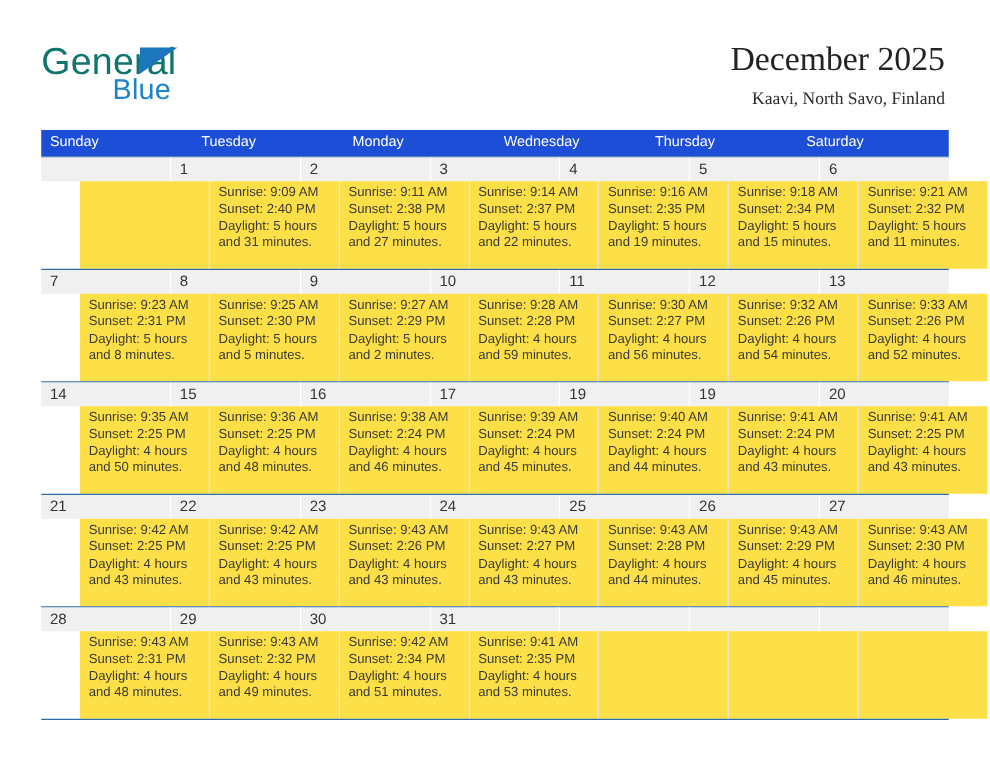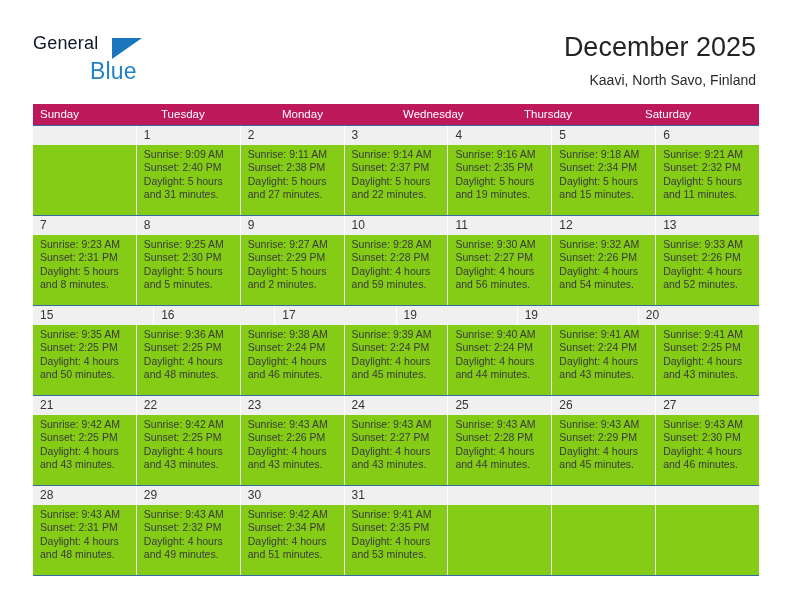--- a/index.html
+++ b/index.html
@@ -35,23 +35,23 @@
     position: absolute;
     left: 33px;
     top: 33px;
     width: 220px;
     height: 52px;
   }
   .brand-general {
     position: absolute;
     left: 0;
     top: 0;
-    font-size: 18px;
+    font-size: 30px;
     letter-spacing: 0.2px;
-    color: #0f172a;
+    color: #0f766e;
     font-family: "Liberation Sans", sans-serif;
   }
   .brand-triangle {
     position: absolute;
     left: 79px;
     top: 5px;
     width: 0;
     height: 0;
     border-left: 30px solid #1b76bc;
     border-bottom: 21px solid transparent;
@@ -64,20 +64,21 @@
     letter-spacing: 0.2px;
     color: #2083c8;
     font-family: "Liberation Sans", sans-serif;
   }
 
   .title-block {
     position: absolute;
     right: 36px;
     top: 30px;
     text-align: right;
+    font-family: Liberation Serif, serif;
   }
   .cal-title {
     font-size: 27px;
     font-weight: normal;
     color: #232323;
     line-height: 34px;
     white-space: nowrap;
   }
   .cal-subtitle {
     font-size: 14px;
@@ -93,21 +94,21 @@
     position: absolute;
     left: 33px;
     top: 104px;
     width: 726px;
   }
 
   .dow-row {
     display: flex;
     width: 726px;
     height: 21px;
-    background: #be185d;
+    background: #1d4ed8;
     justify-content: flex-end;
   }
   .dow-cell {
     flex: 1 1 0;
     color: #ffffff;
     font-size: 11.5px;
     line-height: 21px;
     padding-left: 7px;
     box-sizing: border-box;
     white-space: nowrap;
@@ -137,21 +138,22 @@
     border-left: 1px solid #ffffff;
   }
   .num-cell:first-child {
     border-left: none;
   }
 
   .week-bodies {
     display: flex;
     width: 726px;
     height: 70px;
-    background: #84cc16;
+    background: #fde047;
+    margin-left: 31px;
   }
   .body-cell {
     flex: 1 1 0;
     box-sizing: border-box;
     padding: 3px 5px 0 7px;
     border-left: 1px solid #e6e6e6;
   }
   .body-cell:first-child {
     border-left: none;
   }
@@ -305,20 +307,21 @@
           <div class="body-line">Sunrise: 9:33 AM</div>
           <div class="body-line">Sunset: 2:26 PM</div>
           <div class="body-line">Daylight: 4 hours</div>
           <div class="body-line">and 52 minutes.</div>
         </div>
       </div>
     </div>
 
     <div class="week">
       <div class="week-numbers">
+        <div class="num-cell">14</div>
         <div class="num-cell">15</div>
         <div class="num-cell">16</div>
         <div class="num-cell">17</div>
         <div class="num-cell">19</div>
         <div class="num-cell">19</div>
         <div class="num-cell">20</div>
       </div>
       <div class="week-bodies">
         <div class="body-cell">
           <div class="body-line">Sunrise: 9:35 AM</div>

